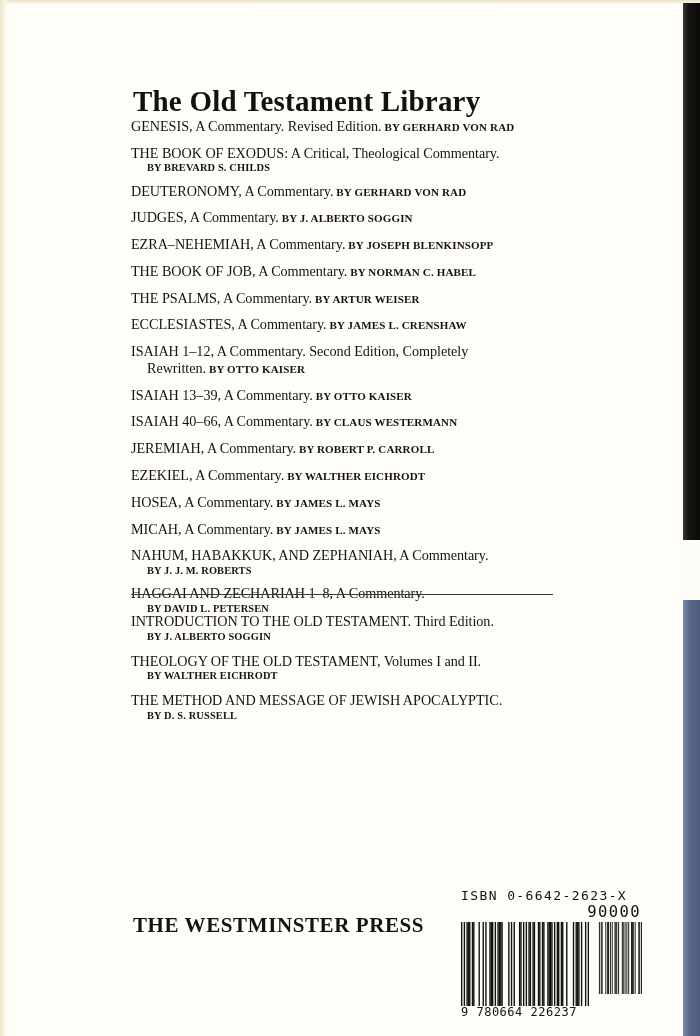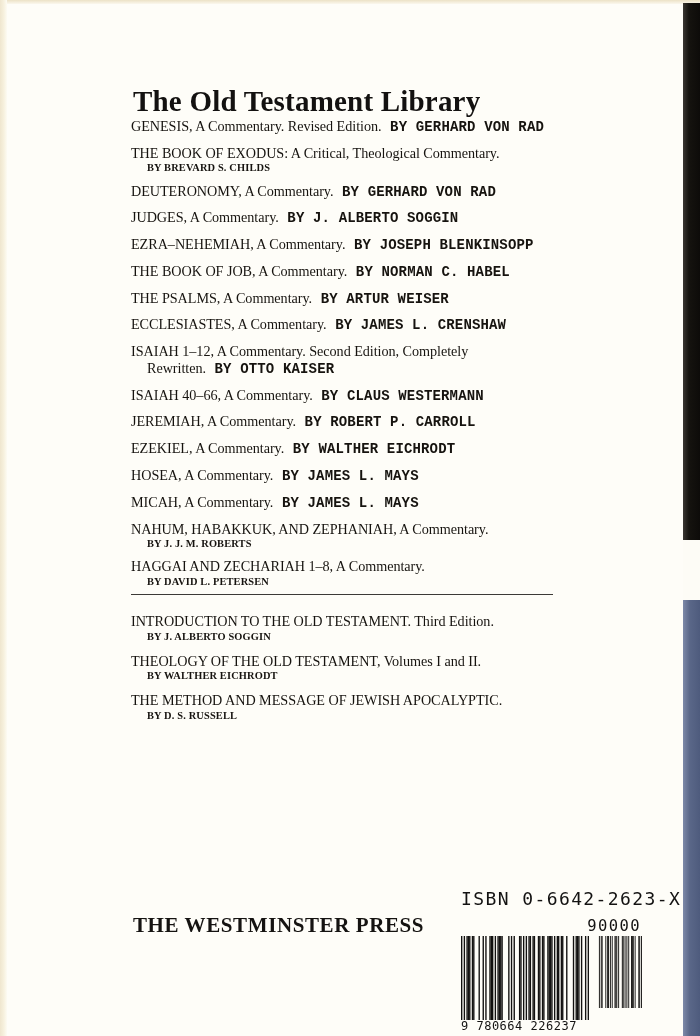--- a/index.html
+++ b/index.html
@@ -107,24 +107,23 @@
   .entry-title {
     font-size: 14.2px;
     line-height: 16.6px;
     letter-spacing: -0.05px;
   }
   .entry-title .cont {
     display: block;
     padding-left: 16px;
   }
   .byline {
-    font-size: 14px;
+    font-size: 11px;
     letter-spacing: 0.15px;
     font-weight: bold;
-    font-family: Liberation Mono, monospace;
   }
   .byline-block {
     display: block;
     padding-left: 16px;
     font-size: 10.4px;
     letter-spacing: 0.15px;
     font-weight: bold;
     margin-top: 1px;
   }
 
@@ -150,25 +149,25 @@
 
   
   .barcode-block {
     position: absolute;
     left: 461px;
     top: 888px;
     width: 182px;
   }
   .isbn-line {
     font-family: "DejaVu Sans Mono", "Liberation Mono", monospace;
-    font-size: 18px;
+    font-size: 13px;
     letter-spacing: 1.4px;
     color: #131212;
     white-space: nowrap;
-    margin-bottom: 8px;
+    margin-bottom: 0;
   }
   .addon-number {
     font-family: "DejaVu Sans Mono", "Liberation Mono", monospace;
     font-size: 15.5px;
     letter-spacing: 1.4px;
     color: #131212;
     text-align: right;
     padding-right: 2px;
     margin-bottom: 1px;
   }
@@ -233,20 +232,23 @@
           <div class="entry-title"><span>THE BOOK OF JOB, A Commentary.</span><span class="byline"> BY NORMAN C. HABEL</span></div>
         </div>
         <div class="entry">
           <div class="entry-title"><span>THE PSALMS, A Commentary.</span><span class="byline"> BY ARTUR WEISER</span></div>
         </div>
         <div class="entry">
           <div class="entry-title"><span>ECCLESIASTES, A Commentary.</span><span class="byline"> BY JAMES L. CRENSHAW</span></div>
         </div>
         <div class="entry">
           <div class="entry-title"><span>ISAIAH 1–12, A Commentary. Second Edition, Completely</span><span class="cont">Rewritten.<span class="byline"> BY OTTO KAISER</span></span></div>
+        </div>
+        <div class="entry">
+          <div class="entry-title"><span>ISAIAH 13–39, A Commentary.</span><span class="byline"> BY OTTO KAISER</span></div>
         </div>
         <div class="entry">
           <div class="entry-title"><span>ISAIAH 40–66, A Commentary.</span><span class="byline"> BY CLAUS WESTERMANN</span></div>
         </div>
         <div class="entry">
           <div class="entry-title"><span>JEREMIAH, A Commentary.</span><span class="byline"> BY ROBERT P. CARROLL</span></div>
         </div>
         <div class="entry">
           <div class="entry-title"><span>EZEKIEL, A Commentary.</span><span class="byline"> BY WALTHER EICHRODT</span></div>
         </div>

